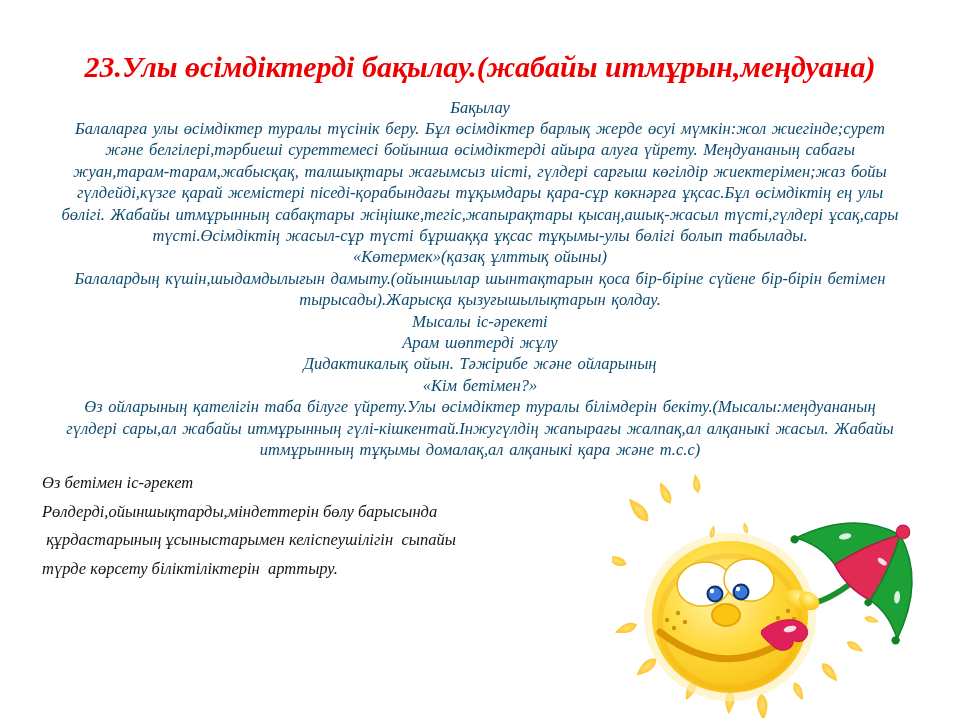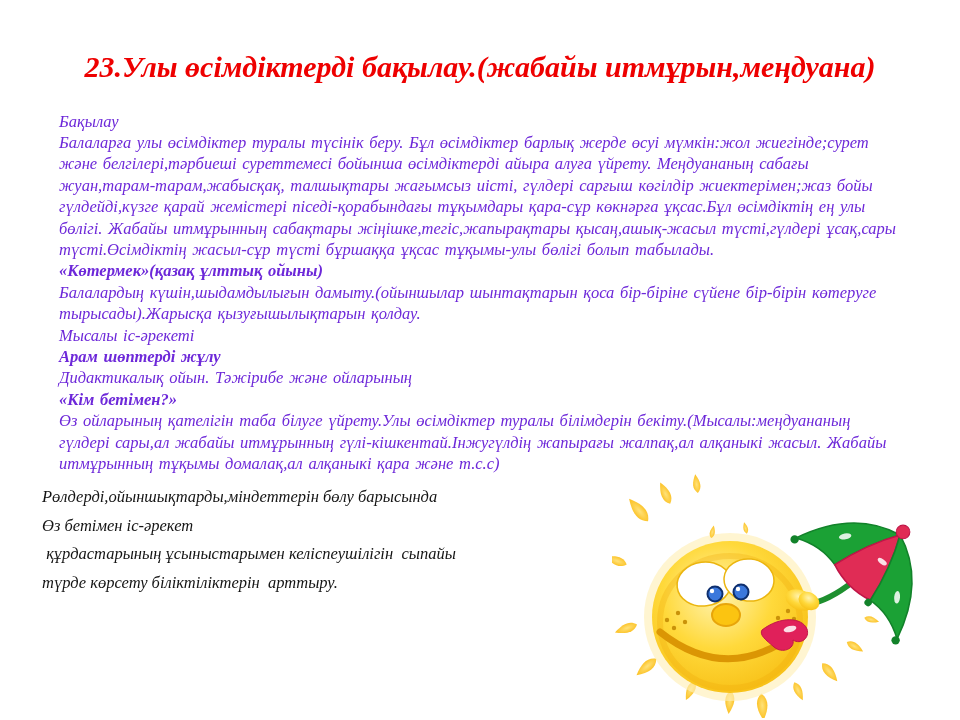--- a/index.html
+++ b/index.html
@@ -12,31 +12,32 @@
     margin:0;padding:50px 40px 0 40px;
     text-align:center;
     color:#ee0000;
     font-size:30px;
     font-weight:bold;
     font-style:italic;
     line-height:1.15;
   }
   .content{
     width:842px;
-    margin:26px auto 0 auto;
+    margin:12px auto 0 auto;
+    text-align:center;
     font-style:italic;
-    color:#6d28d9;
+    color:#0c4a6e;
   }
   .content p{
     margin:0;
     font-size:16.5px;
     line-height:21.4px;
     word-spacing:1.5px;
   }
-  .content p.hb{font-weight:bold;}
+  .content p.hb{font-weight:normal;}
   .left-notes{
     margin:12px 0 0 42px;
     width:580px;
     text-align:left;
     font-style:italic;
     color:#141414;
   }
   .left-notes p{
     margin:0 0 7px 0;
     font-size:16.5px;
@@ -53,31 +54,31 @@
 <body>
 
 <div class="slide">
 
   <h1 class="title">23.Улы өсімдіктерді бақылау.(жабайы итмұрын,меңдуана)</h1>
 
   <div class="content">
     <p class="h">Бақылау</p>
     <p class="para">Балаларға улы өсімдіктер туралы түсінік беру. Бұл өсімдіктер барлық жерде өсуі мүмкін:жол жиегінде;сурет және белгілері,тәрбиеші суреттемесі бойынша өсімдіктерді айыра алуға үйрету. Меңдуананың сабағы жуан,тарам-тарам,жабысқақ, талшықтары жағымсыз иісті, гүлдері сарғыш көгілдір жиектерімен;жаз бойы гүлдейді,күзге қарай жемістері піседі-қорабындағы тұқымдары қара-сұр көкнәрға ұқсас.Бұл өсімдіктің ең улы бөлігі. Жабайы итмұрынның сабақтары жіңішке,тегіс,жапырақтары қысаң,ашық-жасыл түсті,гүлдері ұсақ,сары түсті.Өсімдіктің жасыл-сұр түсті бұршаққа ұқсас тұқымы-улы бөлігі болып табылады.</p>
     <p class="hb">«Көтермек»(қазақ ұлттық ойыны)</p>
-    <p class="para">Балалардың күшін,шыдамдылығын дамыту.(ойыншылар шынтақтарын қоса бір-біріне сүйене бір-бірін көтеруге тырысады).Жарысқа қызуғышылықтарын қолдау.</p>
+    <p class="para">Балалардың күшін,шыдамдылығын дамыту.(ойыншылар шынтақтарын қоса бір-біріне сүйене бір-бірін бетімен тырысады).Жарысқа қызуғышылықтарын қолдау.</p>
     <p class="h">Мысалы іс-әрекеті</p>
     <p class="hb">Арам шөптерді жұлу</p>
     <p class="h">Дидактикалық ойын. Тәжірибе және ойларының</p>
     <p class="hb">«Кім бетімен?»</p>
     <p class="para">Өз ойларының қателігін таба білуге үйрету.Улы өсімдіктер туралы білімдерін  бекіту.(Мысалы:меңдуананың гүлдері сары,ал жабайы итмұрынның гүлі-кішкентай.Інжугүлдің  жапырағы жалпақ,ал алқаныкі жасыл. Жабайы итмұрынның тұқымы домалақ,ал  алқаныкі қара және т.с.с)</p>
   </div>
 
   <div class="left-notes">
+    <p>Өз бетімен іс-әрекет</p>
     <p>Рөлдерді,ойыншықтарды,міндеттерін бөлу барысында</p>
-    <p>Өз бетімен іс-әрекет</p>
     <p> құрдастарының ұсыныстарымен келіспеушілігін  сыпайы</p>
     <p>түрде көрсету біліктіліктерін  арттыру.</p>
   </div>
 
   <svg class="sun-art" viewBox="0 0 348 246">
     <defs>
       <radialGradient id="sunGrad" cx="42%" cy="36%" r="78%">
         <stop offset="0%" stop-color="#FFF3B0"></stop>
         <stop offset="45%" stop-color="#FFD93B"></stop>
         <stop offset="100%" stop-color="#F5B80A"></stop>

